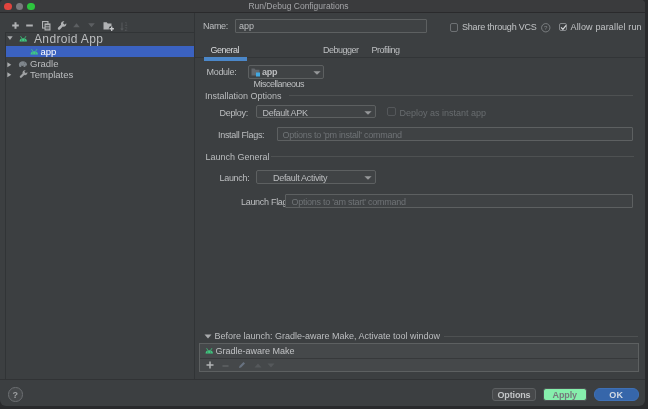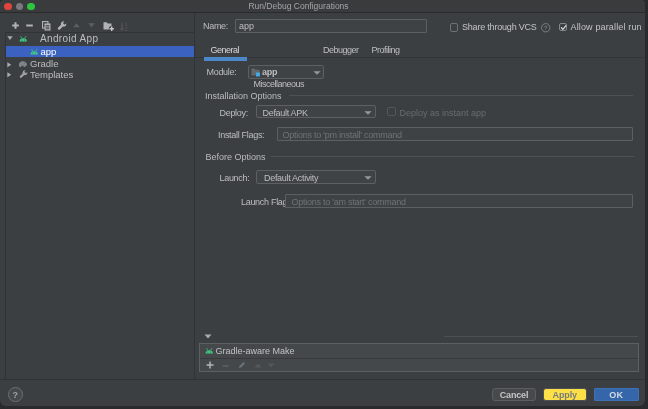--- a/index.html
+++ b/index.html
@@ -61,21 +61,21 @@
 
   <svg style="left:6.5px;top:36.2px;" width="6" height="4.2" viewBox="0 0 6 4.2">
     <path d="M0.3 0.3 H5.7 L3 3.9 z" fill="#a9abad"></path>
   </svg>
   <svg style="left:19px;top:35px;" width="8.5" height="8" viewBox="0 0 9 8">
     <path d="M0.6 6.7 a3.9 3.6 0 0 1 7.8 0 z" fill="#3fcb80"></path>
     <path d="M2.8 2.9 L1.9 1.4 M6.2 2.9 L7.1 1.4" stroke="#3fcb80" stroke-width="0.85" stroke-linecap="round"></path>
     <circle cx="2.95" cy="5" r="0.55" fill="#3c3f41"></circle>
     <circle cx="6.05" cy="5" r="0.55" fill="#3c3f41"></circle>
   </svg>
-  <div class="lbl" style="left:40px;top:34px;font-size:10px;letter-spacing:0.35px;">Android App</div>
+  <div class="lbl" style="left:34px;top:34px;font-size:12px;letter-spacing:0.35px;">Android App</div>
 
   <div class="abs" style="left:6px;top:45.5px;width:187.5px;height:11.5px;background:#3b62c1;"></div>
   <svg style="left:30px;top:48px;" width="8.5" height="8" viewBox="0 0 9 8">
     <path d="M0.6 6.7 a3.9 3.6 0 0 1 7.8 0 z" fill="#3fcb80"></path>
     <path d="M2.8 2.9 L1.9 1.4 M6.2 2.9 L7.1 1.4" stroke="#3fcb80" stroke-width="0.85" stroke-linecap="round"></path>
     <circle cx="2.95" cy="5" r="0.55" fill="#3b62c1"></circle>
     <circle cx="6.05" cy="5" r="0.55" fill="#3b62c1"></circle>
   </svg>
   <div class="lbl" style="left:40.5px;top:47px;color:#ffffff;font-size:9.5px;letter-spacing:0;">app</div>
 
@@ -139,35 +139,36 @@
   <svg style="left:363.5px;top:110.5px;" width="8" height="4" viewBox="0 0 8 4">
     <path d="M0.4 0.2 H7.6 L4 3.8 z" fill="#96989a"></path>
   </svg>
   <div class="cb" style="left:387px;top:107px;border-color:#54575a;"></div>
   <div class="txt" style="left:399.5px;top:108px;color:#686c6f;">Deploy as instant app</div>
 
   <div class="lbl" style="left:218px;top:129.5px;">Install Flags:</div>
   <div class="field" style="left:277px;top:126.5px;width:356px;height:14.5px;"></div>
   <div class="txt" style="left:282.5px;top:129.5px;color:#6f7376;letter-spacing:-0.25px;">Options to 'pm install' command</div>
 
-  <div class="txt" style="left:205.5px;top:151.5px;color:#babcbe;">Before Options</div>
+  <div class="txt" style="left:205.5px;top:151.5px;color:#babcbe;">Launch General</div>
   <div class="hline" style="left:270.5px;top:156px;width:363px;"></div>
   <div class="lbl" style="left:219.5px;top:172.5px;">Launch:</div>
   <div class="combo" style="left:255.5px;top:169.5px;width:120.5px;height:14.5px;"></div>
-  <div class="lbl" style="left:264px;top:172.5px;">Default Activity</div>
+  <div class="lbl" style="left:273px;top:172.5px;">Default Activity</div>
   <svg style="left:363.5px;top:175.5px;" width="8" height="4" viewBox="0 0 8 4">
     <path d="M0.4 0.2 H7.6 L4 3.8 z" fill="#96989a"></path>
   </svg>
   <div class="lbl" style="left:206px;top:196.5px;margin-left:35px;">Launch Flags:</div>
   <div class="field" style="left:285px;top:193.5px;width:348px;height:14.5px;"></div>
   <div class="txt" style="left:291.5px;top:196.5px;color:#6f7376;letter-spacing:-0.25px;">Options to 'am start' command</div>
 
   <svg style="left:204px;top:333.5px;" width="8" height="5" viewBox="0 0 8 5">
     <path d="M0.5 0.5 H7.5 L4 4.5 z" fill="#a9abad"></path>
   </svg>
+  <div class="txt" style="left:214.5px;top:331px;color:#bcbec0;">Before launch: Gradle-aware Make, Activate tool window</div>
   <div class="hline" style="left:444px;top:335.5px;width:193.5px;"></div>
 
   <div class="abs" style="left:199px;top:343px;width:440px;height:29px;background:#45484a;border:1px solid #5d6061;"></div>
   <div class="abs" style="left:200px;top:357.5px;width:438px;height:1px;background:#37393b;"></div>
   <svg style="left:204.5px;top:347px;" width="8.5" height="8" viewBox="0 0 9 8">
     <path d="M0.6 6.7 a3.9 3.6 0 0 1 7.8 0 z" fill="#3fcb80"></path>
     <path d="M2.8 2.9 L1.9 1.4 M6.2 2.9 L7.1 1.4" stroke="#3fcb80" stroke-width="0.85" stroke-linecap="round"></path>
     <circle cx="2.95" cy="5" r="0.55" fill="#45484a"></circle>
     <circle cx="6.05" cy="5" r="0.55" fill="#45484a"></circle>
   </svg>
@@ -187,18 +188,18 @@
   </svg>
   <svg style="left:266.5px;top:363px;" width="8" height="5" viewBox="0 0 8 5">
     <path d="M4 4.5 L0.5 0.5 H7.5 z" fill="#55585b"></path>
   </svg>
 
   <div class="abs" style="left:0;top:379px;width:645px;height:1px;background:#313335;"></div>
   <div class="abs" style="left:8px;top:387px;width:14.5px;height:14.5px;border-radius:50%;background:#46494b;border:1px solid #6c6f72;"></div>
   <div class="abs" style="left:8px;top:390px;width:14.5px;text-align:center;font-size:9px;font-weight:bold;color:#9fa1a3;">?</div>
 
   <div class="abs" style="left:492px;top:387.5px;width:44px;height:13.5px;border-radius:3px;background:#47494b;border:1px solid #5c5f61;
-       font-size:9px;font-weight:bold;letter-spacing:-0.15px;color:#c3c5c7;text-align:center;line-height:12px;">Cancel</div>
-  <div class="abs" style="left:543px;top:387.5px;width:43.5px;height:13.5px;border-radius:3px;background:#fde047;border:1px solid #4e5153;
+       font-size:9px;font-weight:bold;letter-spacing:-0.15px;color:#c3c5c7;text-align:center;line-height:12px;">Options</div>
+  <div class="abs" style="left:543px;top:387.5px;width:43.5px;height:13.5px;border-radius:3px;background:#86efac;border:1px solid #4e5153;
        font-size:9px;font-weight:bold;letter-spacing:-0.15px;color:#75797c;text-align:center;line-height:12px;">Apply</div>
-  <div class="abs" style="left:594px;top:387.5px;width:44.5px;height:13.5px;border-radius:1px;background:#3666aa;border:1px solid #3e70b5;
+  <div class="abs" style="left:594px;top:387.5px;width:44.5px;height:13.5px;border-radius:6px;background:#3666aa;border:1px solid #3e70b5;
        font-size:9px;font-weight:bold;letter-spacing:0.3px;color:#d3dae3;text-align:center;line-height:12px;">OK</div>
 </div>
 
 </body></html>

